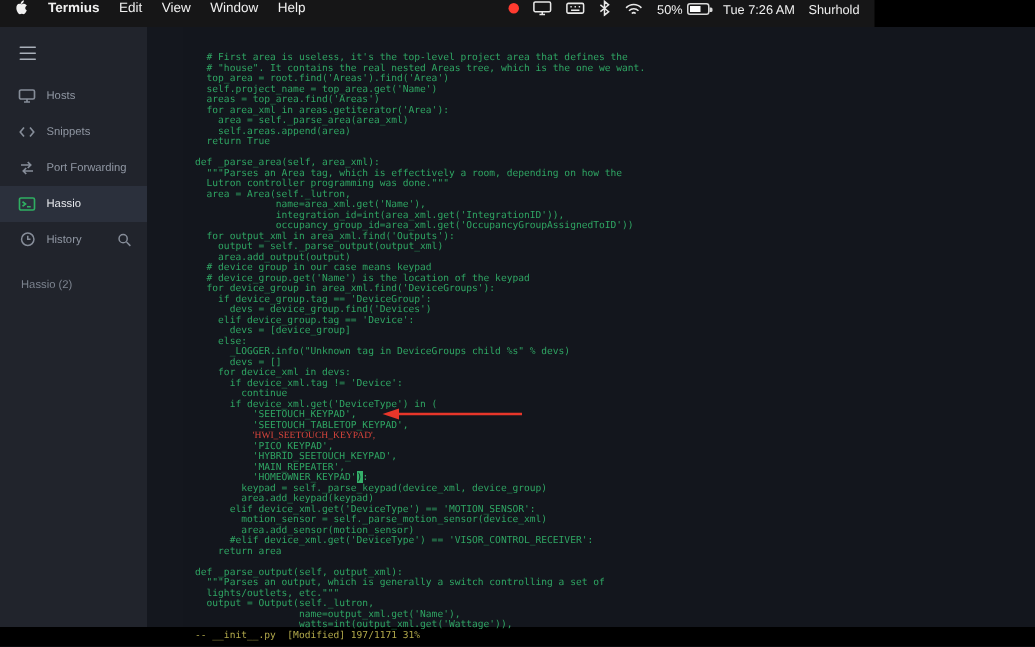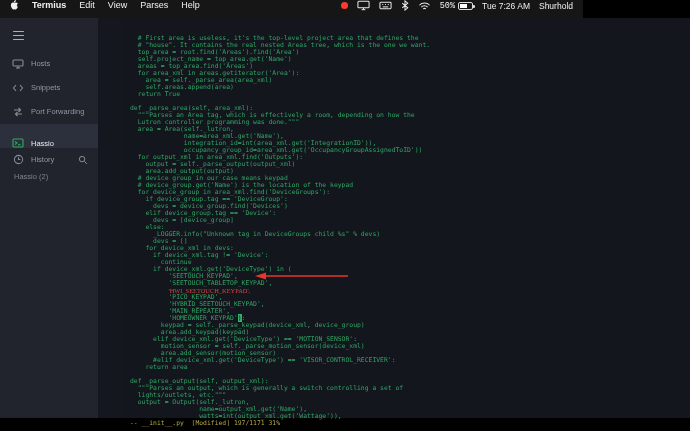--- a/index.html
+++ b/index.html
@@ -13,42 +13,42 @@
     position:absolute; left:0; top:0; width:583px; height:18px;
     background:#161617; display:flex; align-items:flex-start;
     padding:0 10px; gap:13px; color:#f0f0f0; font-size:9px;
   }
   .menu-item { cursor:default; }
   .app-name { font-weight:bold; }
   .menu-right { margin-left:auto; display:flex; align-items:center; gap:9px; font-size:8.5px; }
   .record-dot { width:7px; height:7px; border-radius:50%; background:#ff3b30; display:inline-block; }
   .mb-icon { display:inline-flex; align-items:center; }
   .mb-icon svg { stroke:#e8e8e8; fill:none; stroke-width:1.1; }
-  .battery-wrap { display:flex; align-items:center; gap:3px;font-family:Liberation Mono, monospace; }
+  .battery-wrap { display:flex; align-items:center; gap:3px; }
   .battery { width:15px; height:8px; border:1px solid #d9d9d9; border-radius:2px; position:relative; }
   .battery::after { content:""; position:absolute; right:-3px; top:2px; width:2px; height:3px; background:#d9d9d9; border-radius:0 1px 1px 0; }
   .battery-fill { position:absolute; left:1px; top:1px; bottom:1px; width:50%; background:#fff; }
   
   .window { position:absolute; left:0; top:18px; width:690px; height:400px; background:#14171e; }
   
   .sidebar { position:absolute; left:0; top:0; width:98px; height:100%; background:#21242c; }
   .hamburger { margin:13px 0 12px 13px; width:11px; cursor:pointer; }
   .hamburger span { display:block; height:1.4px; background:#aab0ba; margin-bottom:2.4px; border-radius:1px; }
   .side-item {
     height:24px; display:flex; align-items:center; gap:7px;
     padding-left:12px; color:#9097a3; font-size:7.5px; cursor:pointer;
   }
   .side-item .si { display:inline-flex; width:12px; justify-content:center; }
   .side-item svg { stroke:#868d99; fill:none; stroke-width:1.1; }
-  .side-item.active { background:#2b303c; color:#e8eaee;align-items:flex-end; }
+  .side-item.active { background:#2b303c; color:#e8eaee; }
   .side-item.active svg { stroke:#2fae62; }
   .side-item .spacer { flex:1; }
   .side-item .search { margin-right:10px; display:inline-flex; }
   .sub-item {
-    height:22px; display:flex; align-items:flex-start; gap:6px;
+    height:22px; display:flex; align-items:flex-end; gap:6px;
     padding-left:14px; color:#7d8490; font-size:7.5px; cursor:pointer;
   }
   
   .terminal {
     position:absolute; left:122px; top:0; right:0; bottom:0;
     background:#13161d; padding:3px 0 0 8px;
     font-family:"DejaVu Sans Mono", monospace;
     font-size:6.4px; line-height:7px; white-space:pre; cursor:text;
   }
   .code-line { height:7px; }
@@ -65,21 +65,21 @@
 <div class="menu-bar">
   <span class="menu-item mb-icon">
     <svg width="9" height="11" viewBox="0 0 10 12">
       <path d="M7.5 6.3c0-1.6 1.3-2.3 1.3-2.3S7.9 2.7 6.5 2.7c-.8 0-1.1.4-1.6.4-.5 0-1-.4-1.7-.4C1.8 2.7 1 4 1 5.8c0 2.3 1.6 4.6 2.6 4.6.5 0 .8-.3 1.4-.3.6 0 .8.3 1.4.3.9 0 2-1.9 2.3-2.9-.7-.3-1.2-1-1.2-2.2z" fill="#f0f0f0" stroke="none"></path>
       <path d="M5.8 2.2c.5-.6.9-1.4.8-2.2-.7.1-1.4.5-1.8 1.1-.4.5-.8 1.3-.7 2 .7 0 1.3-.4 1.7-.9z" fill="#f0f0f0" stroke="none"></path>
     </svg>
   </span>
   <span class="menu-item app-name">Termius</span>
   <span class="menu-item">Edit</span>
   <span class="menu-item">View</span>
-  <span class="menu-item">Parses</span>
+  <span class="menu-item">Window</span>
   <span class="menu-item">Help</span>
 
   <span class="menu-right">
     <span class="record-dot"></span>
     <span class="mb-icon">
       <svg width="13" height="11" viewBox="0 0 14 11">
           <rect x="1" y="1" width="12" height="7" rx="1"></rect>
           <line x1="5" y1="10" x2="9" y2="10"></line>
           <line x1="7" y1="8" x2="7" y2="10"></line>
         </svg>

